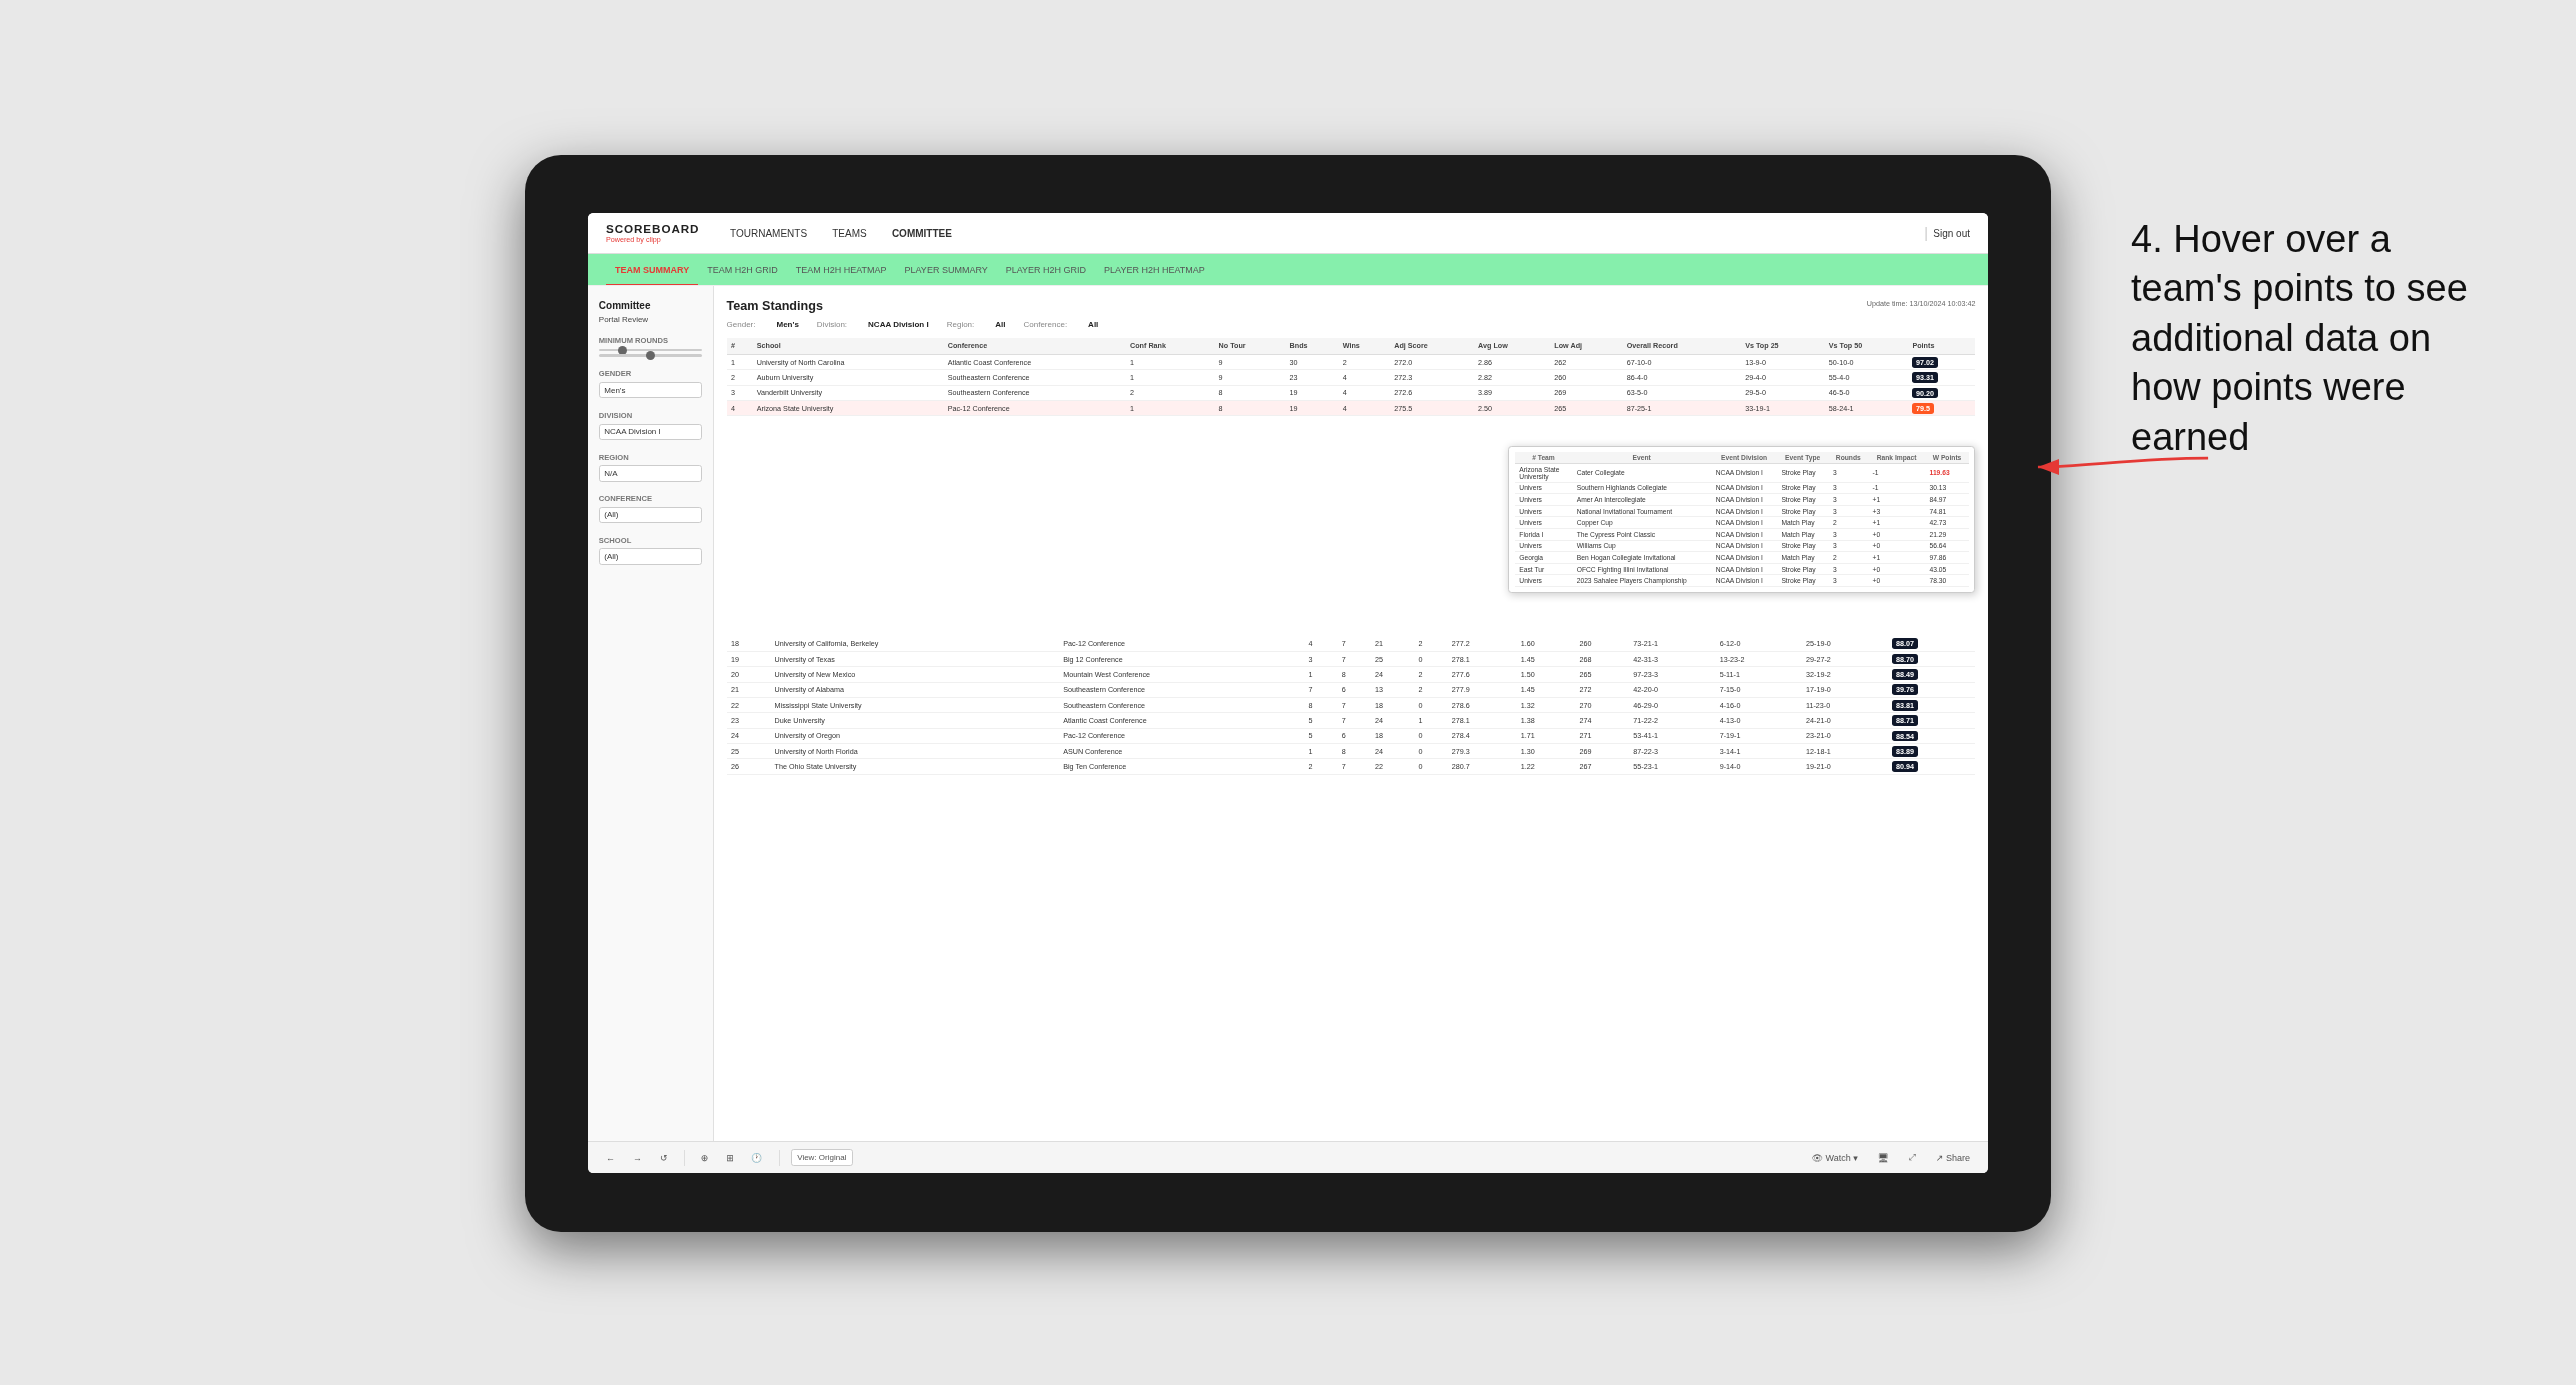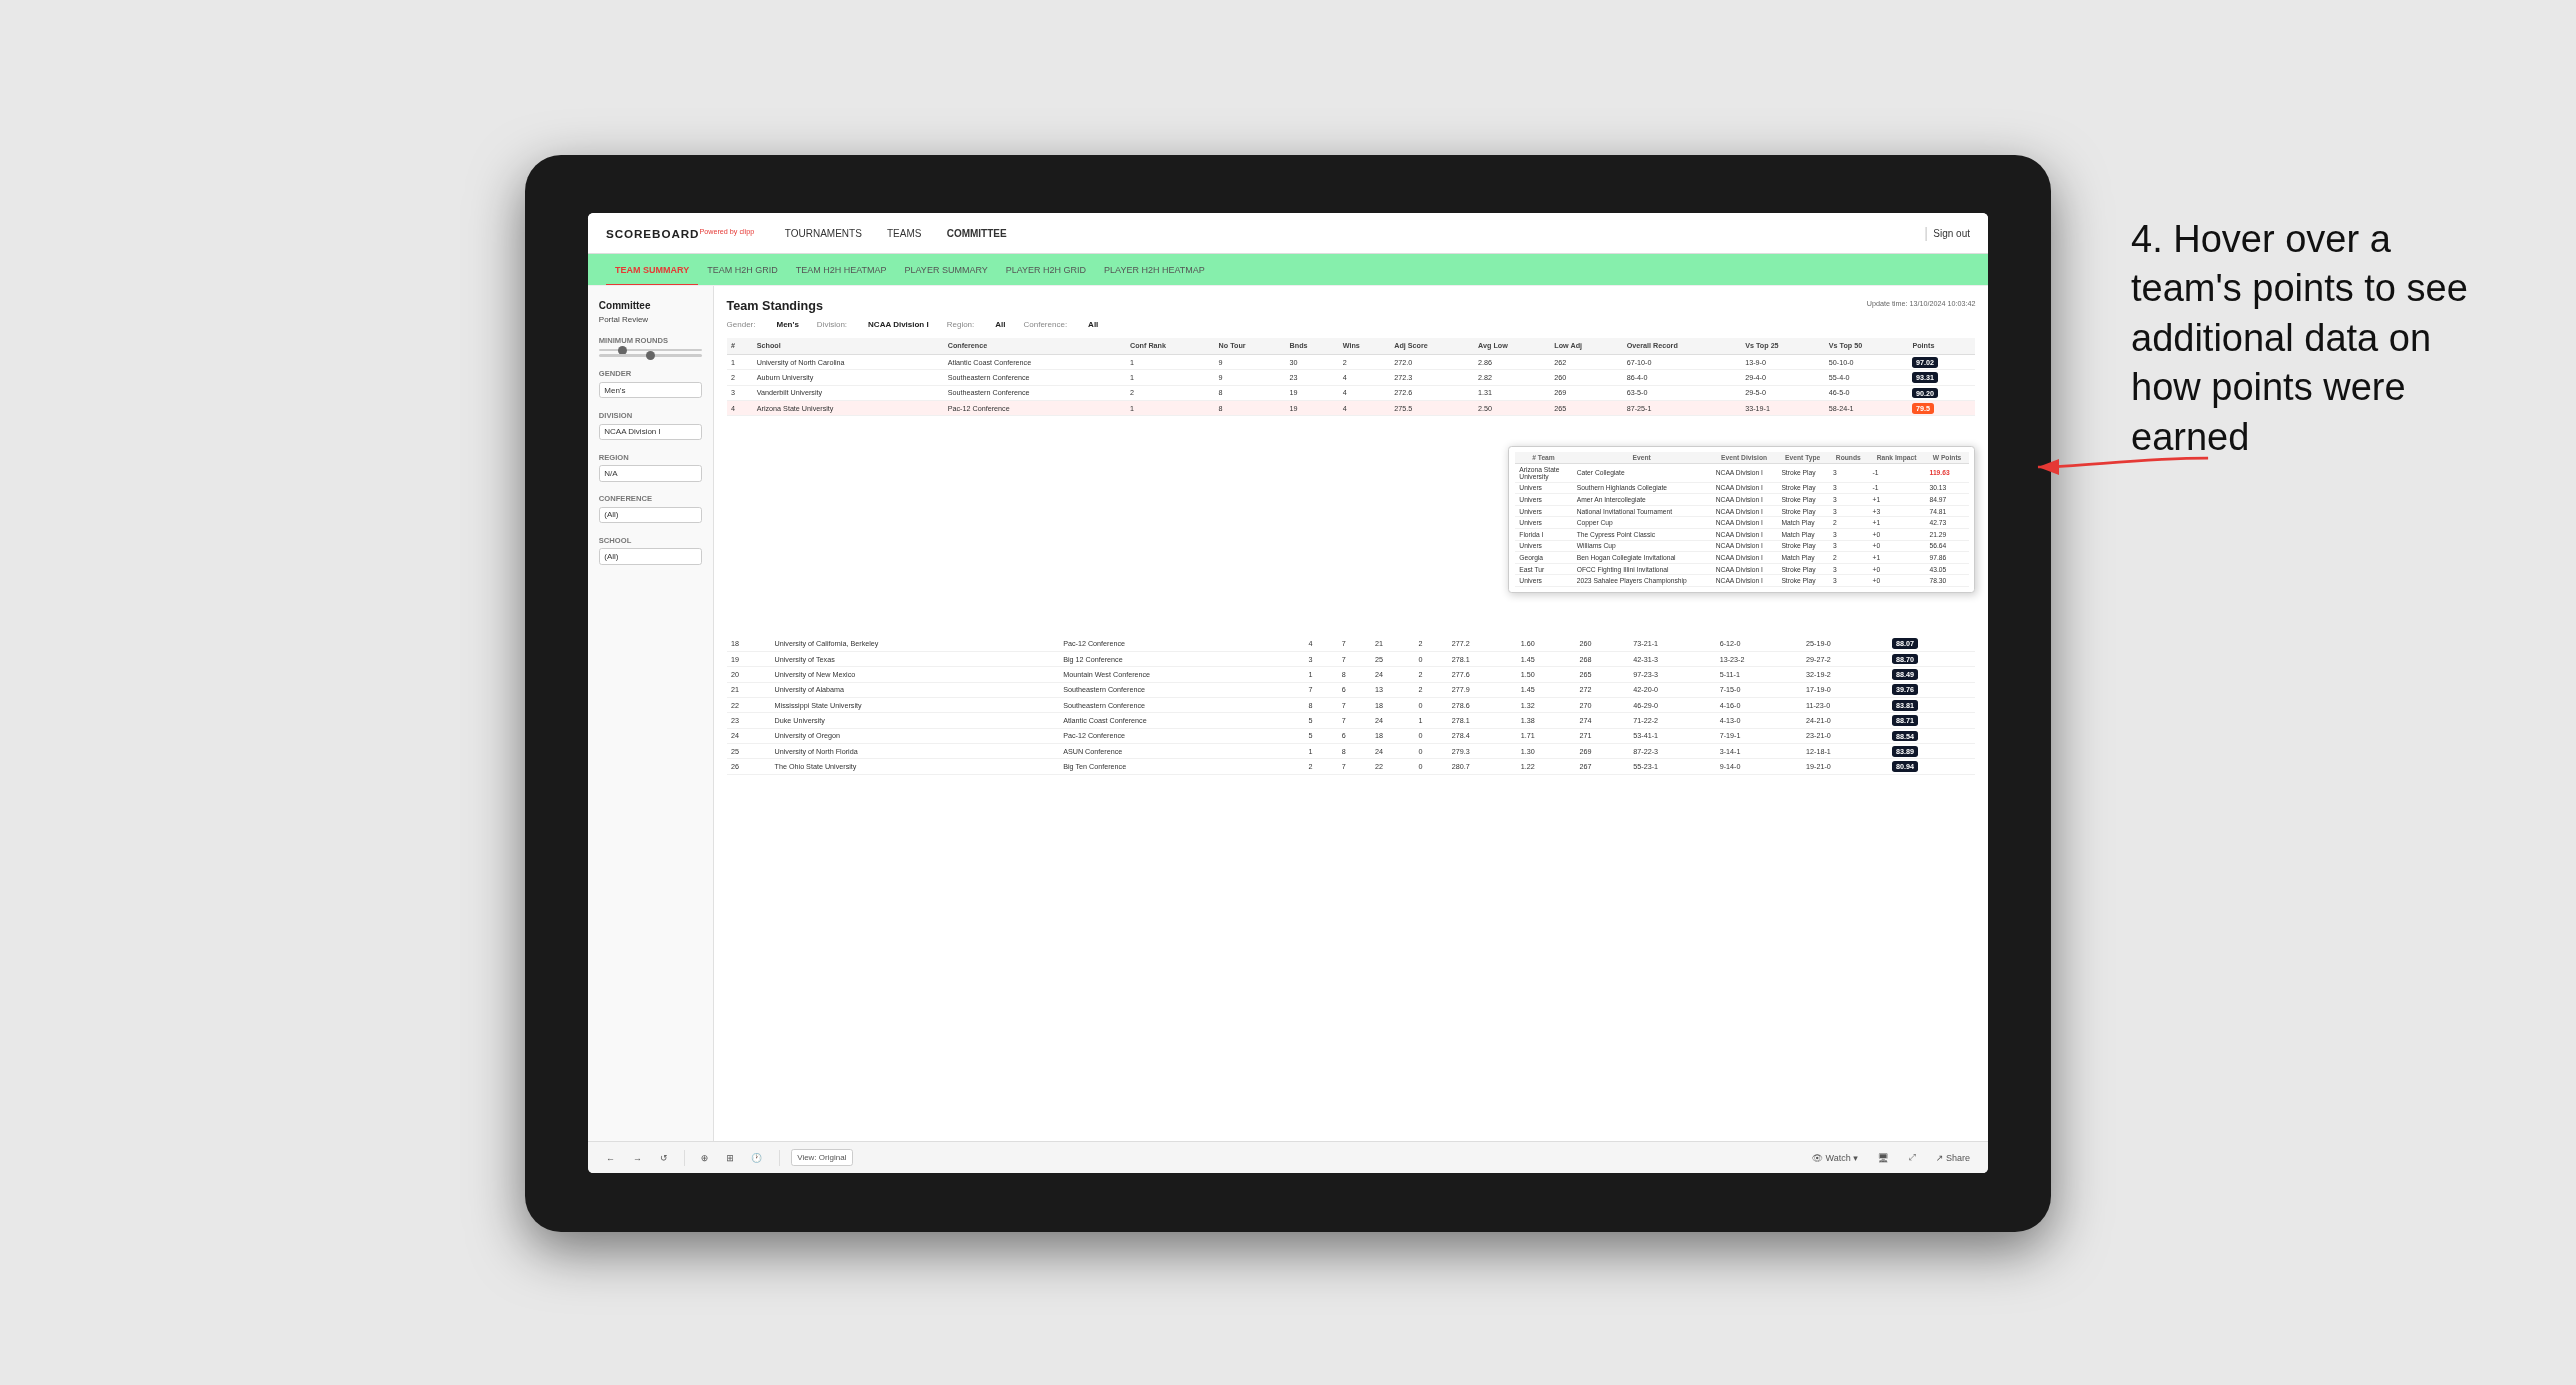--- a/index.html
+++ b/index.html
@@ -52,21 +52,21 @@
       border-bottom: 0.9px solid #ddd;
       display: flex;
       align-items: center;
       padding: 0 18px;
       height: 41px;
       flex-shrink: 0;
     }
 
     .logo {
       display: flex;
-      flex-direction: row;
+      flex-direction: column;
       margin-right: 27px;
     }
 
     .logo-title {
       font-size: 11.7px;
       font-weight: 900;
       letter-spacing: 0.9px;
       color: #222;
     }
 
@@ -579,21 +579,21 @@
 
               <tr>
                 <td>3</td>
                 <td>Vanderbilt University</td>
                 <td>Southeastern Conference</td>
                 <td>2</td>
                 <td>8</td>
                 <td>19</td>
                 <td>4</td>
                 <td>272.6</td>
-                <td>1.31</td>
+                <td>3.89</td>
                 <td>269</td>
                 <td>63-5-0</td>
                 <td>29-5-0</td>
                 <td>46-5-0</td>
                 <td><span class="points-cell">90.20</span></td>
               </tr>
 
               <tr style="background:#fff0f0;">
                 <td>4</td>
                 <td>Arizona State University</td>

